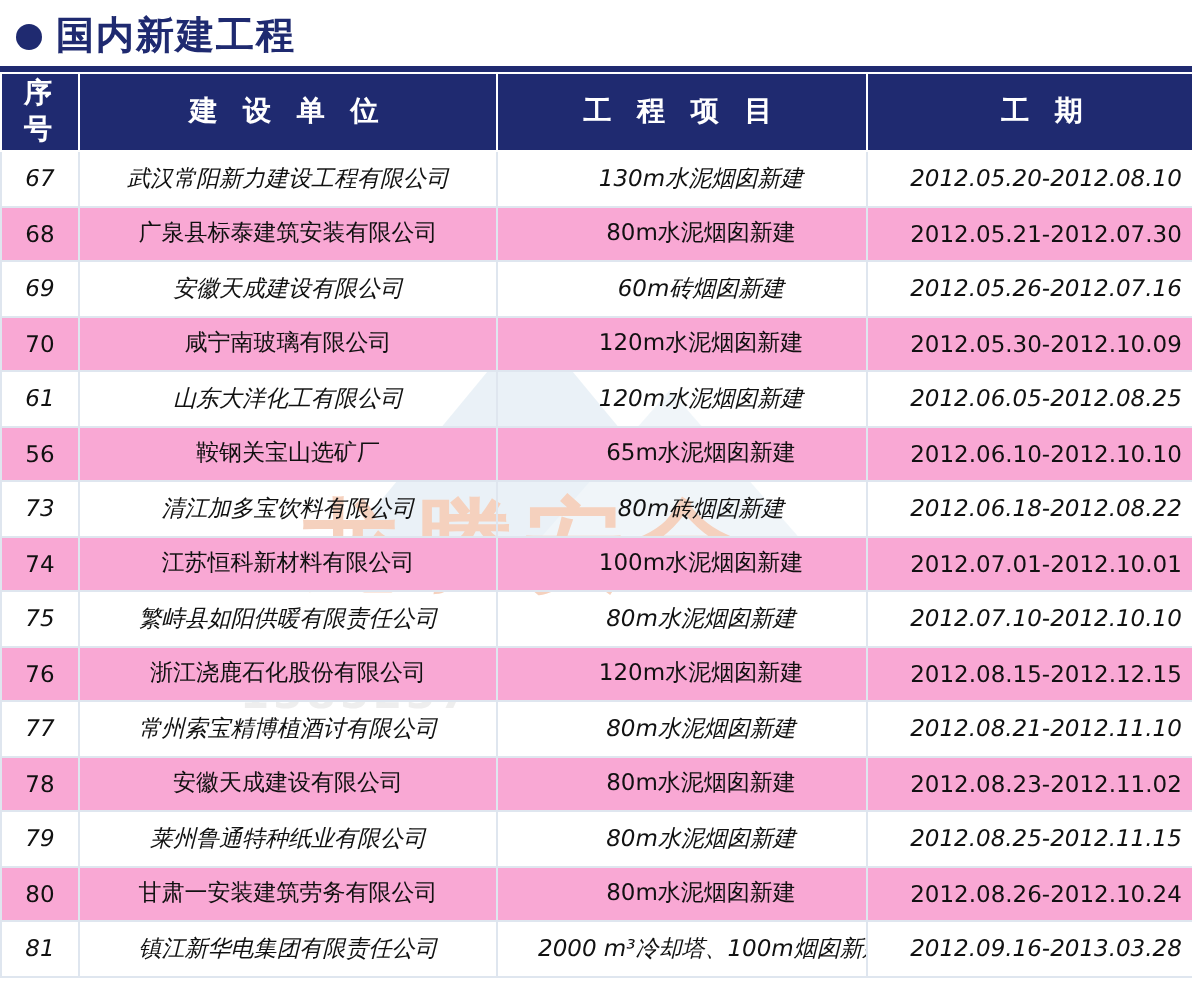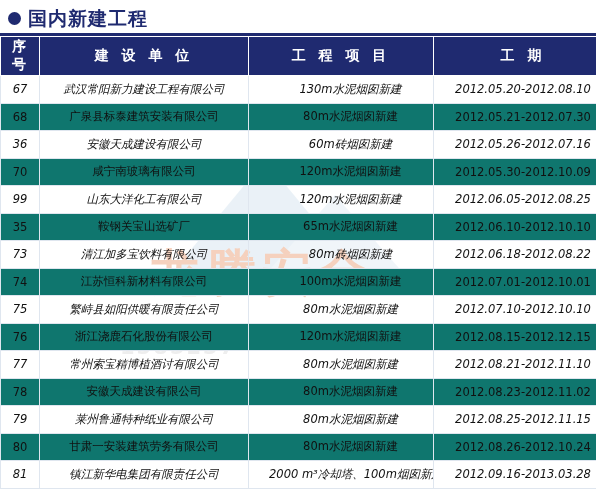--- a/index.html
+++ b/index.html
@@ -135,21 +135,21 @@
     height: 24.5px;
     border: 1px solid #dfe6ef;
     text-align: center;
     vertical-align: middle;
     color: #111111;
     font-size: 11.5px;
     white-space: nowrap;
     overflow: hidden;
   }
   tr.alt td {
-    background: #0f766e;
+    background: #f9a8d4;
     margin-top: 28px;
   }
   tr.plain td {
     background: transparent;
     font-style: italic;
   }
   td.c-no   { width: 36px; }
   td.c-unit { width: 206px; }
   td.c-proj { width: 182px; padding-left: 20px; }
   td.c-date { width: 176px; }
@@ -192,39 +192,39 @@
           <td class="c-proj">130m水泥烟囱新建</td>
           <td class="c-date">2012.05.20-2012.08.10</td>
         </tr>
         <tr class="alt">
           <td class="c-no">68</td>
           <td class="c-unit">广泉县标泰建筑安装有限公司</td>
           <td class="c-proj">80m水泥烟囱新建</td>
           <td class="c-date">2012.05.21-2012.07.30</td>
         </tr>
         <tr class="plain">
-          <td class="c-no">36</td>
+          <td class="c-no">69</td>
           <td class="c-unit">安徽天成建设有限公司</td>
           <td class="c-proj">60m砖烟囱新建</td>
           <td class="c-date">2012.05.26-2012.07.16</td>
         </tr>
         <tr class="alt">
           <td class="c-no">70</td>
           <td class="c-unit">咸宁南玻璃有限公司</td>
           <td class="c-proj">120m水泥烟囱新建</td>
           <td class="c-date">2012.05.30-2012.10.09</td>
         </tr>
         <tr class="plain">
-          <td class="c-no">99</td>
+          <td class="c-no">61</td>
           <td class="c-unit">山东大洋化工有限公司</td>
           <td class="c-proj">120m水泥烟囱新建</td>
           <td class="c-date">2012.06.05-2012.08.25</td>
         </tr>
         <tr class="alt">
-          <td class="c-no">35</td>
+          <td class="c-no">56</td>
           <td class="c-unit">鞍钢关宝山选矿厂</td>
           <td class="c-proj">65m水泥烟囱新建</td>
           <td class="c-date">2012.06.10-2012.10.10</td>
         </tr>
         <tr class="plain">
           <td class="c-no">73</td>
           <td class="c-unit">清江加多宝饮料有限公司</td>
           <td class="c-proj">80m砖烟囱新建</td>
           <td class="c-date">2012.06.18-2012.08.22</td>
         </tr>

